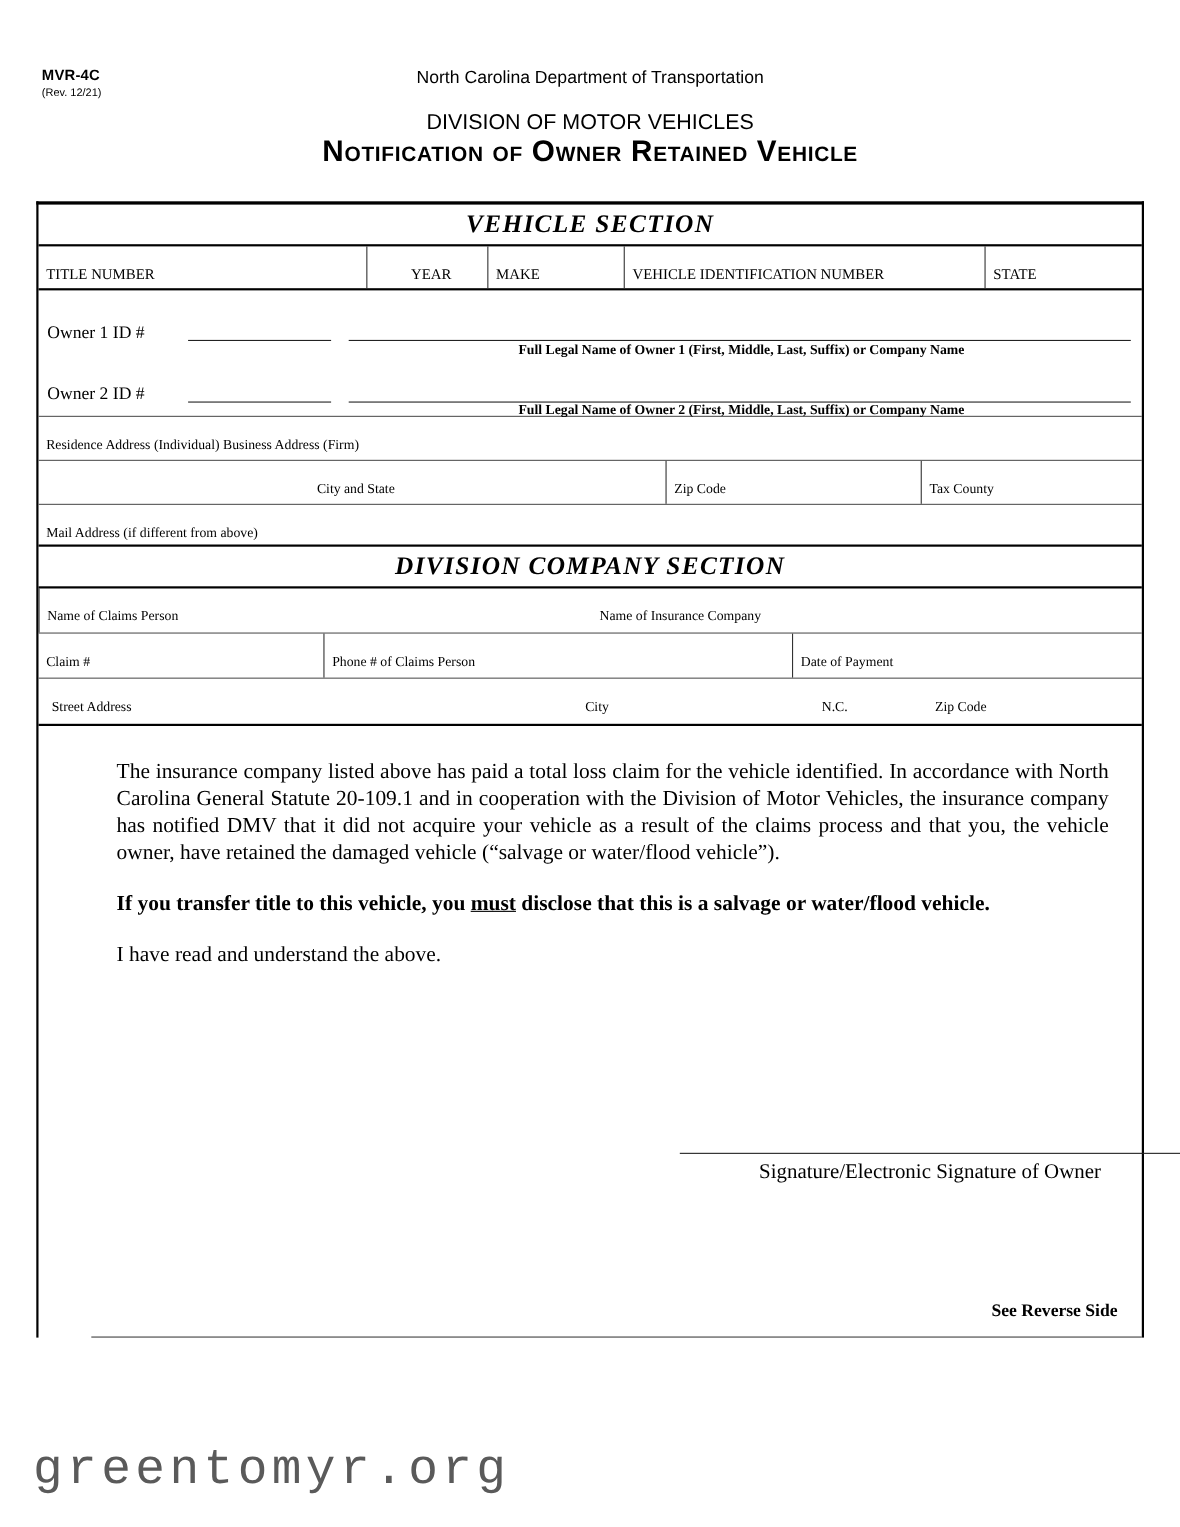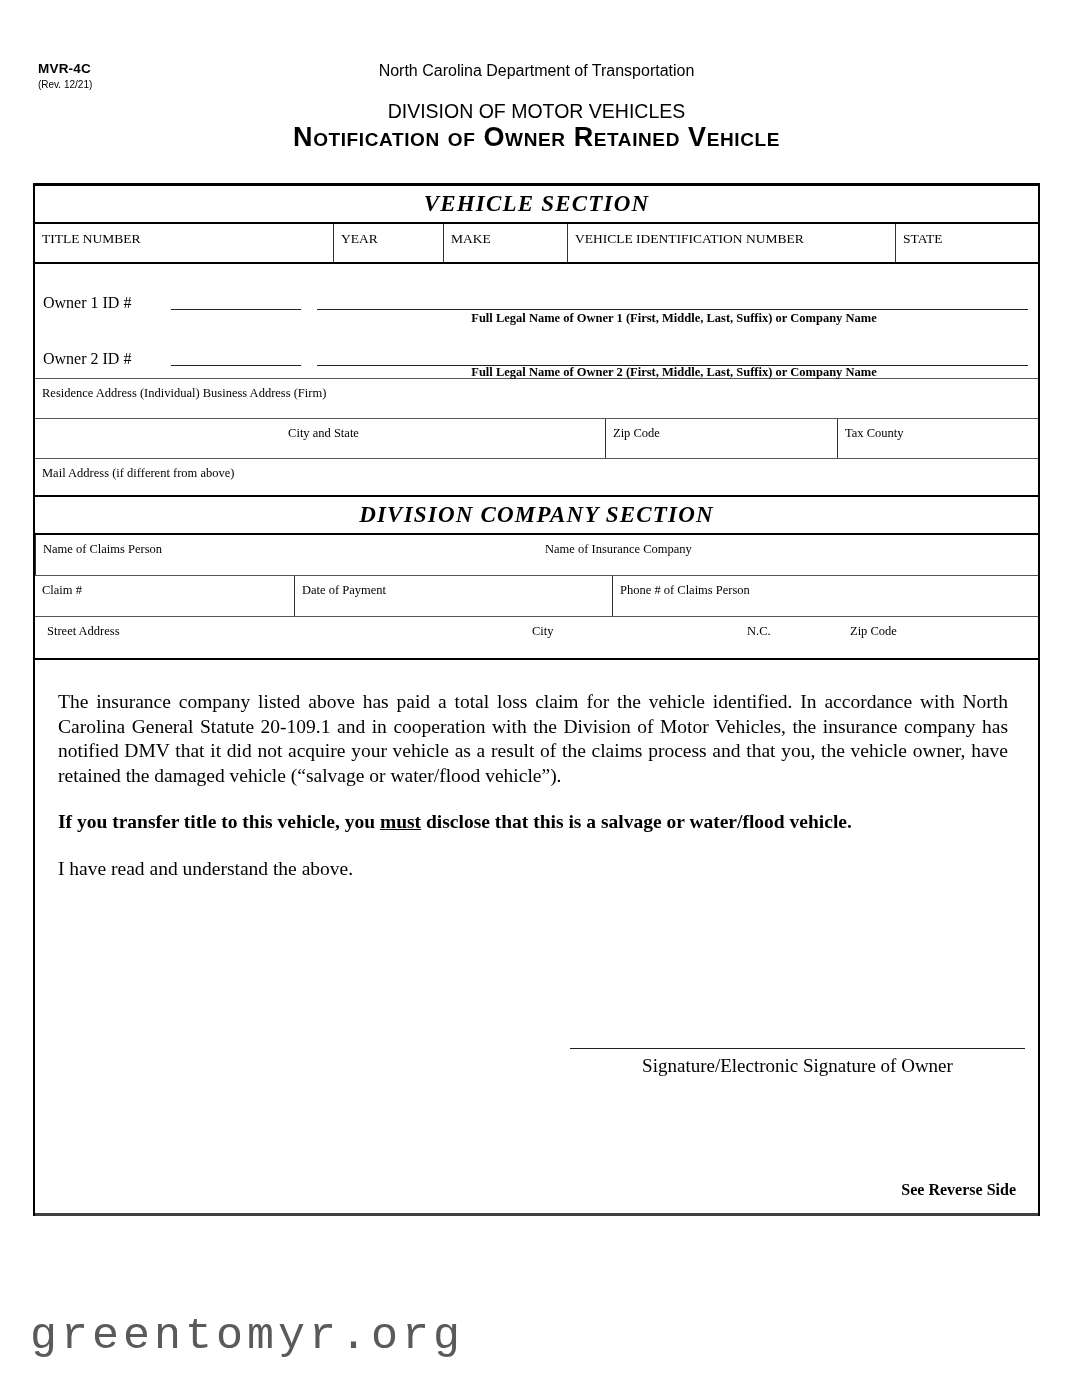--- a/index.html
+++ b/index.html
@@ -101,21 +101,21 @@
     letter-spacing: 1.2px;
     padding: 5px 0 5px 0;
   }
   .rule-thick { border-bottom: 2.5px solid #000; }
   .rule-thin  { border-bottom: 1px solid #555; }
 
   .row { display: flex; box-sizing: border-box; }
   .cell {
     box-sizing: border-box;
     position: relative;
-    padding: 7px 0 0 7px;
+    padding: 18px 0 0 7px;
   }
   .cell.vdiv { border-left: 1px solid #333; }
   .lbl {
     font-family: "Liberation Serif", serif;
     font-size: 12.5px;
     line-height: 14px;
     white-space: nowrap;
   }
   .lbl-lg {
     font-family: "Liberation Serif", serif;
@@ -188,21 +188,22 @@
     padding-top: 6px;
   }
   .reverse-note {
     position: absolute;
     right: 22px; bottom: 14px;
     font-family: "Liberation Serif", serif;
     font-weight: bold;
     font-size: 16px;
   }
   .frame-bottom {
-    border-bottom: 3px solid #404040;
+    border-bottom: 1px solid #404040;
+    margin-left: 48px;
   }
 
   
   .watermark {
     position: absolute;
     left: 30px; top: 1311px;
     font-family: "Liberation Mono", monospace;
     font-size: 45px;
     letter-spacing: 4px;
     color: #5a5a5a;
@@ -220,21 +221,21 @@
 </div>
 
 <div class="form-frame">
 
   <div class="section-title rule-thick">VEHICLE SECTION</div>
   <div class="row rule-thick" style="height:40px;">
     <div class="cell" style="width:298px;">
       <div class="lbl-lg">TITLE NUMBER</div>
       <div class="lbl-lg"></div>
     </div>
-    <div class="cell vdiv" style="width:110px;">
+    <div class="cell vdiv" style="width:110px;text-align:center;">
       <div class="lbl-lg">YEAR</div>
       <div class="lbl-lg"></div>
     </div>
     <div class="cell vdiv" style="width:124px;">
       <div class="lbl-lg">MAKE</div>
       <div class="lbl-lg"></div>
     </div>
     <div class="cell vdiv" style="width:328px;">
       <div class="lbl-lg">VEHICLE IDENTIFICATION NUMBER</div>
       <div class="lbl-lg"></div>
@@ -300,26 +301,26 @@
       <div class="lbl">Name of Insurance Company</div>
       <div class="lbl"></div>
     </div>
   </div>
 
   <div class="row rule-thin" style="height:41px;">
     <div class="cell" style="width:259px;">
       <div class="lbl">Claim #</div>
       <div class="lbl"></div>
     </div>
+    <div class="cell vdiv" style="flex:1;">
+      <div class="lbl">Phone # of Claims Person</div>
+      <div class="lbl"></div>
+    </div>
     <div class="cell vdiv" style="width:318px;">
       <div class="lbl">Date of Payment</div>
-      <div class="lbl"></div>
-    </div>
-    <div class="cell vdiv" style="flex:1;">
-      <div class="lbl">Phone # of Claims Person</div>
       <div class="lbl"></div>
     </div>
   </div>
 
   <div class="row rule-thick" style="height:43px;">
     <div class="cell" style="width:490px; padding-left:12px;">
       <div class="lbl">Street Address</div>
       <div class="lbl"></div>
     </div>
     <div class="cell" style="width:215px;">

